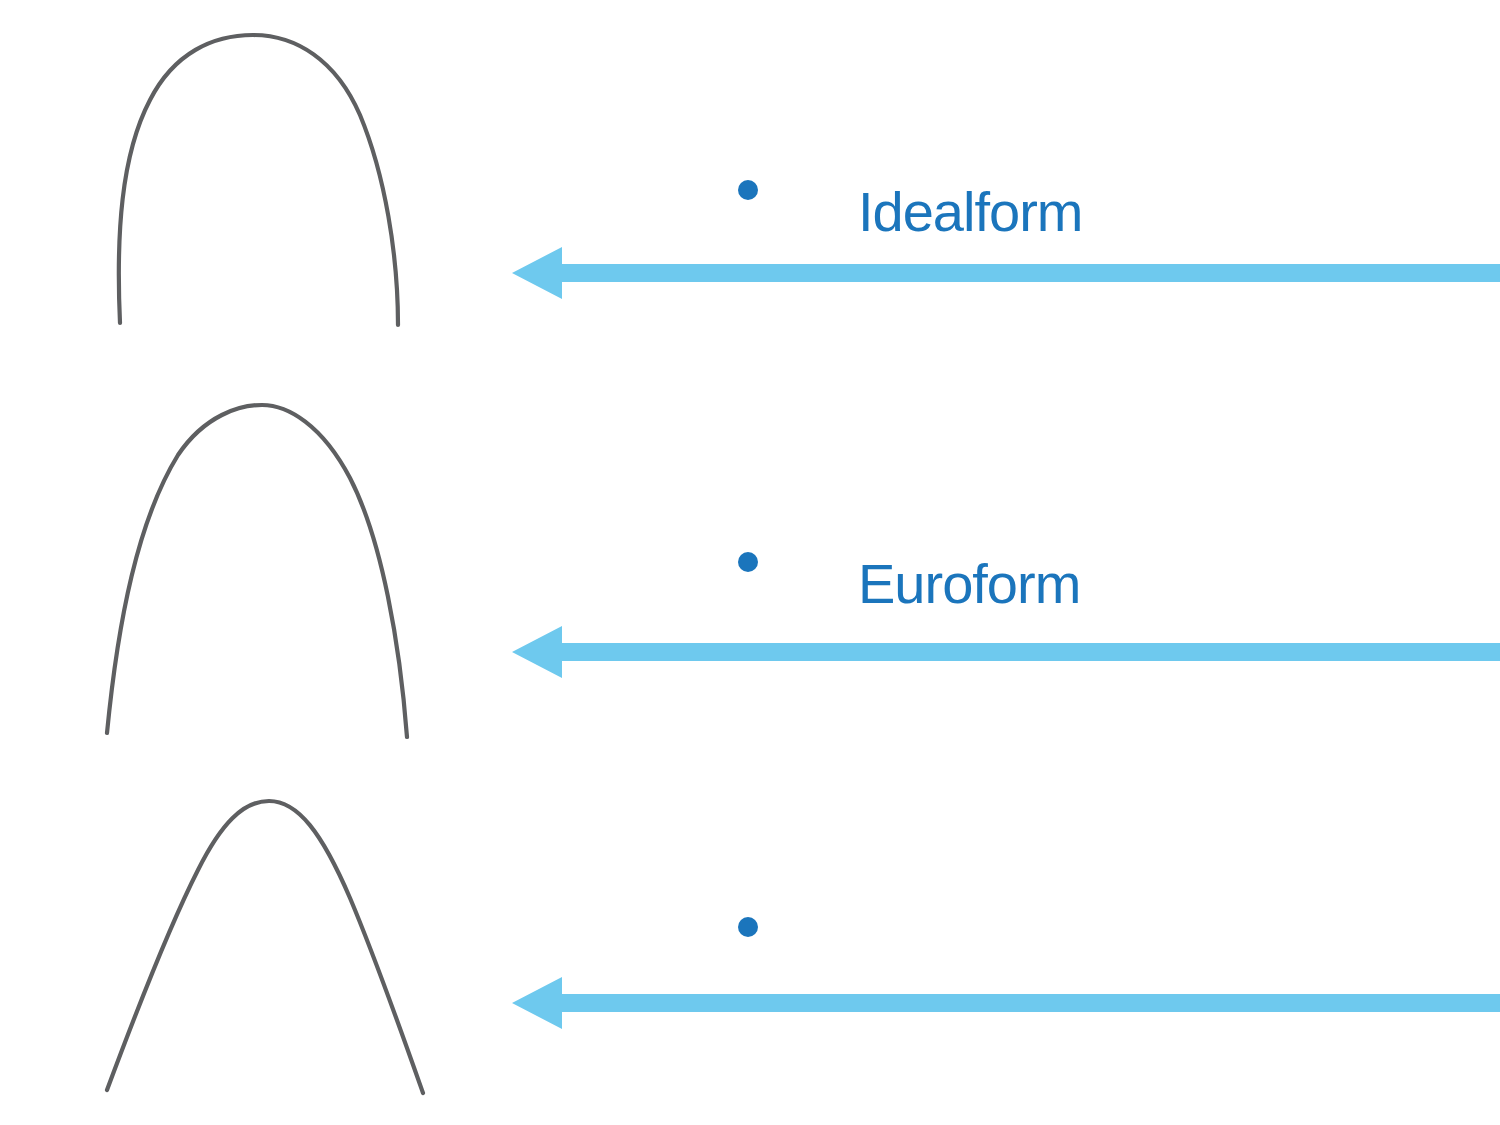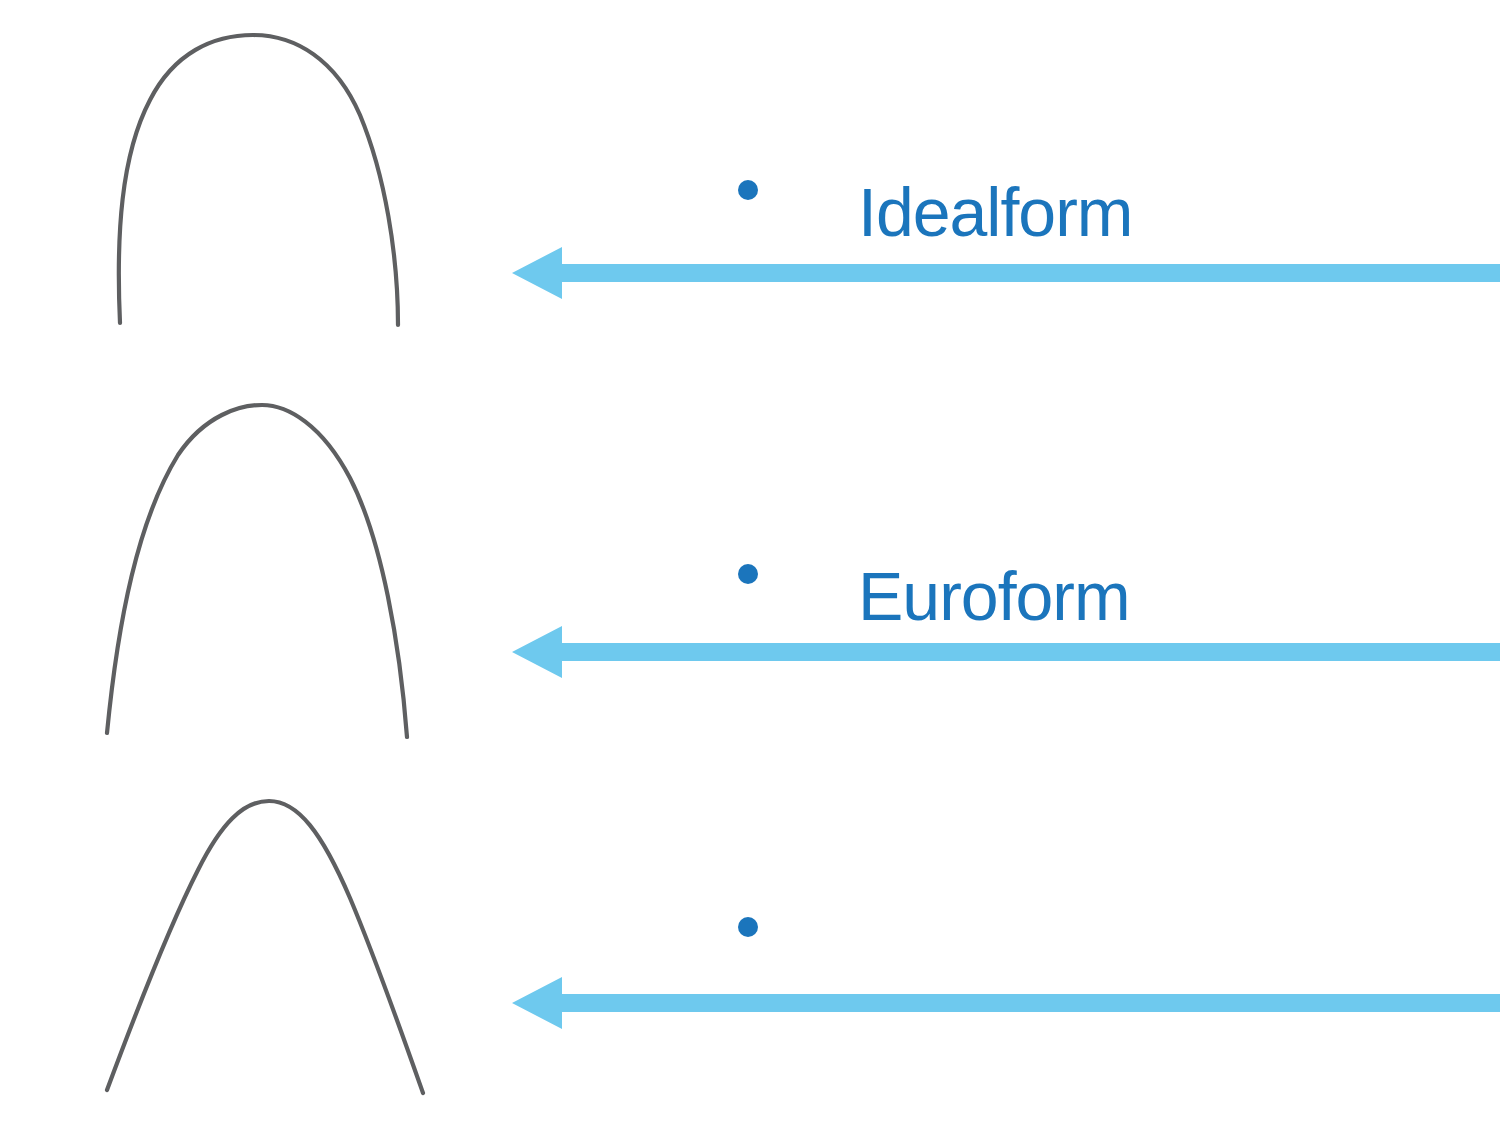--- a/index.html
+++ b/index.html
@@ -36,21 +36,21 @@
     height:84px;
     white-space:nowrap;
   }
   .bullet{
     width:20px;height:20px;border-radius:50%;
     background:var(--accent-blue);
     margin-right:100px;
     flex:0 0 auto;
   }
   .label-text{
-    font-size:68px;
+    font-size:56px;
     line-height:1;
     letter-spacing:-1px;
     color:var(--accent-blue);
     margin-top:44px;
   }
 </style>
 </head>
 <body>
 
 <div class="slide">
@@ -78,21 +78,21 @@
     <polygon class="arrow" points="512,273 562,247 562,264 1500,264 1500,282 562,282 562,299"></polygon>
     <polygon class="arrow" points="512,652 562,626 562,643 1500,643 1500,661 562,661 562,678"></polygon>
     <polygon class="arrow" points="512,1003 562,977 562,994 1500,994 1500,1012 562,1012 562,1029"></polygon>
   </svg>
 
   <div class="label-row" style="top:148px">
     <span class="bullet"></span>
     <span class="label-text">Idealform</span>
   </div>
 
-  <div class="label-row" style="top:532px">
+  <div class="label-row" style="top:520px">
     <span class="bullet"></span>
     <span class="label-text">Euroform</span>
   </div>
 
   <div class="label-row" style="top:885px">
     <span class="bullet"></span>
   </div>
 
 </div>
 

